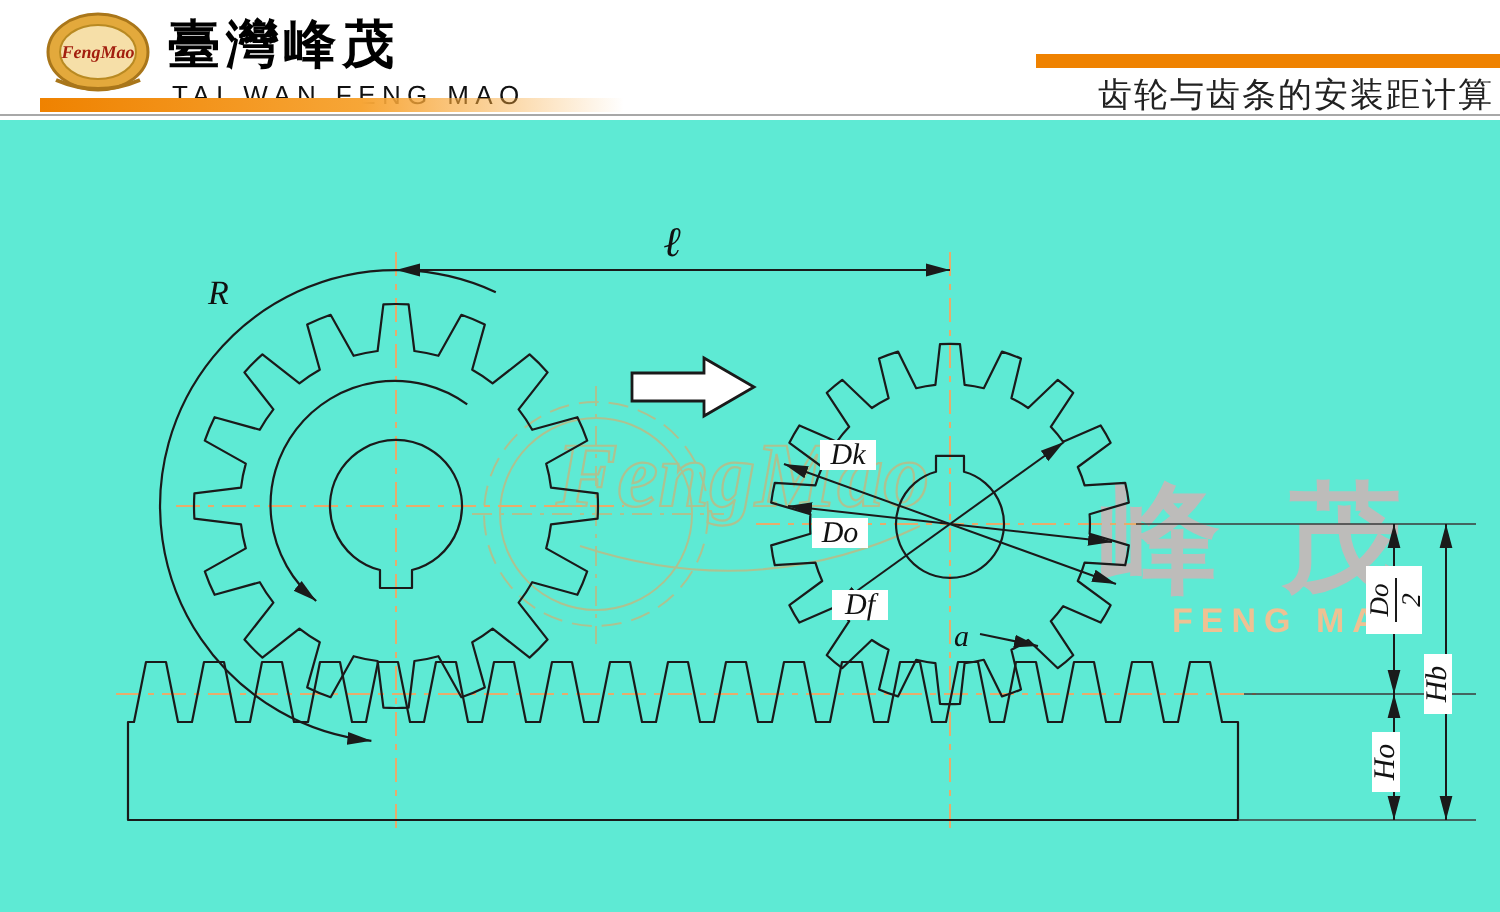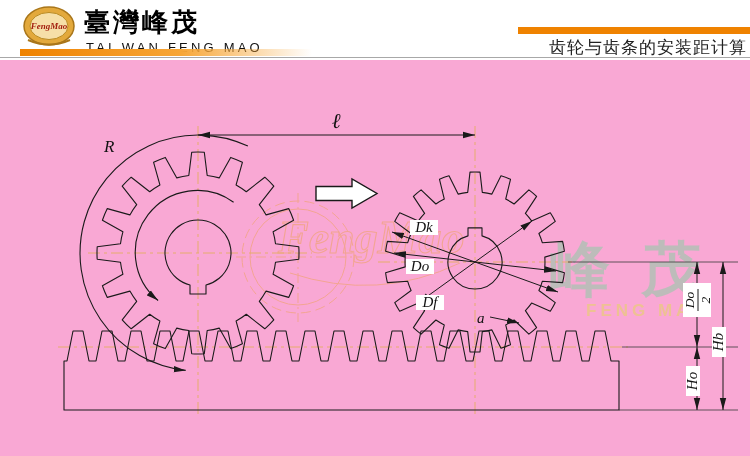--- a/index.html
+++ b/index.html
@@ -1,19 +1,19 @@
 <!DOCTYPE html>
 <html style="--accent-orange: #ef8200; --diagram-line: #1a1a1a; --centerline: #e6ac6c; --watermark-orange: #eda25c; --watermark-gray: #bdbcba;"><head>
 <meta charset="utf-8">
 <style>
   *{margin:0;padding:0;box-sizing:border-box}
   html,body{background:#fff}
   body{width:750px;height:456px;position:relative;overflow:hidden;
        font-family:"Liberation Sans",sans-serif;color:#111}
-  .page{position:absolute;inset:0;background:#f9a8d4}
+  .page{position:absolute;inset:0;background:#5eead4}
 
   
   .header{position:absolute;left:0;top:0;width:750px;height:60px;background:#fff}
   .hrule{position:absolute;left:0;top:57px;width:750px;height:1px;background:#a8a8a8}
   .logo{position:absolute;left:22px;top:4px;width:56px;height:46px}
   .brand-cn{position:absolute;left:84px;top:5px;font-family:Liberation Mono, monospace;
             font-weight:bold;font-size:26px;letter-spacing:3px;color:#000;white-space:nowrap}
   .brand-en{position:absolute;left:86px;top:40px;font-size:13px;font-weight:normal;
             letter-spacing:3.2px;color:#111;white-space:nowrap}
   .bar-left{position:absolute;left:20px;top:49px;width:292px;height:7px;

